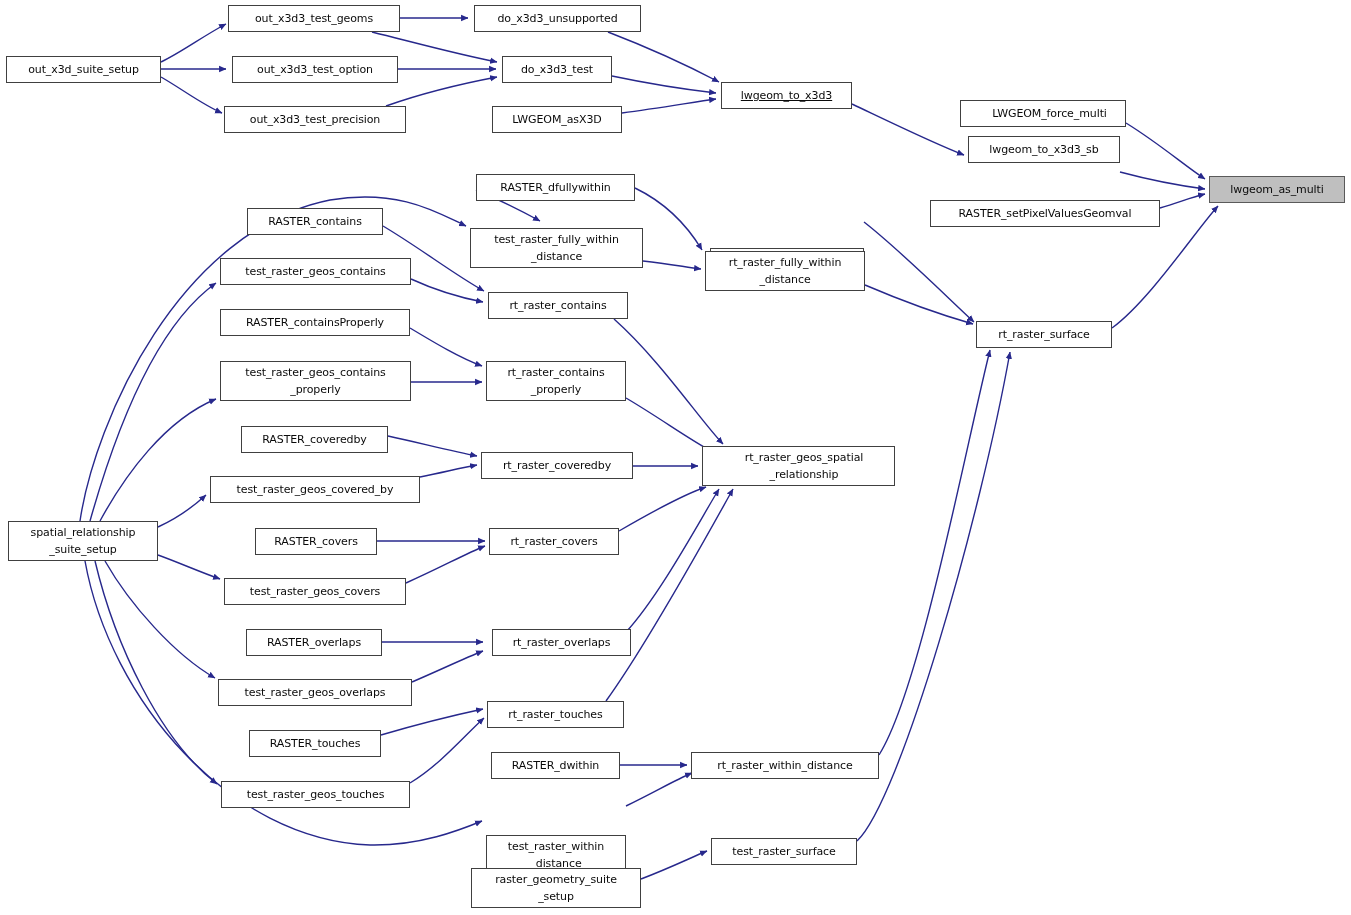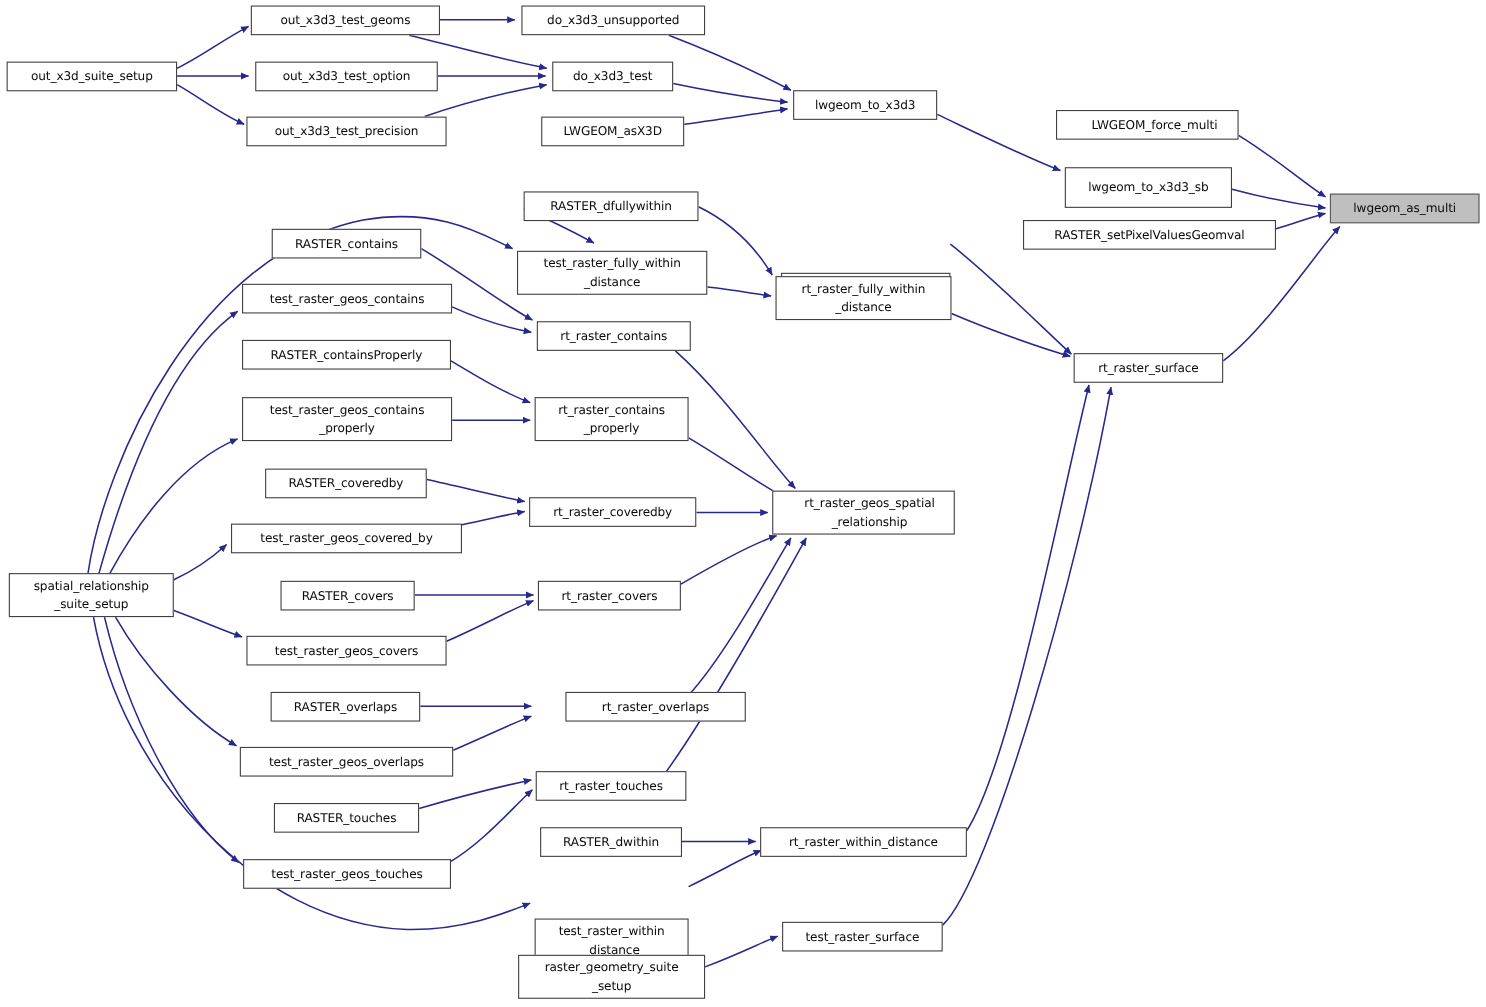--- a/index.html
+++ b/index.html
@@ -113,52 +113,52 @@
   </svg>
 
   <div id="nodes-group">
       <div class="node" style="left: 6px; top: 56px; width: 155px; height: 27px;">out_x3d_suite_setup</div>
       <div class="node" style="left: 228px; top: 5px; width: 172px; height: 27px;">out_x3d3_test_geoms</div>
       <div class="node" style="left: 232px; top: 56px; width: 166px; height: 27px;">out_x3d3_test_option</div>
       <div class="node" style="left: 224px; top: 106px; width: 182px; height: 27px;">out_x3d3_test_precision</div>
       <div class="node" style="left: 474px; top: 5px; width: 167px; height: 27px;">do_x3d3_unsupported</div>
       <div class="node" style="left: 502px; top: 56px; width: 110px; height: 27px;">do_x3d3_test</div>
       <div class="node" style="left: 492px; top: 106px; width: 130px; height: 27px;">LWGEOM_asX3D</div>
-      <div class="node" style="left: 721px; top: 82px; width: 131px; height: 27px;">lwgeom_to_x3d3</div>
+      <div class="node" style="left: 721px; top: 82px; width: 131px; height: 27px; text-decoration: underline;">lwgeom_to_x3d3</div>
       <div class="node" style="left: 960px; top: 100px; width: 166px; height: 27px; padding-left: 13px;">LWGEOM_force_multi</div>
-      <div class="node" style="left: 968px; top: 152px; width: 152px; height: 37px;">lwgeom_to_x3d3_sb</div>
+      <div class="node" style="left: 968px; top: 136px; width: 152px; height: 27px;">lwgeom_to_x3d3_sb</div>
       <div class="node highlight" style="left: 1209px; top: 176px; width: 136px; height: 27px;">lwgeom_as_multi</div>
       <div class="node" style="left: 930px; top: 200px; width: 230px; height: 27px; text-align: center;">RASTER_setPixelValuesGeomval</div>
       <div class="node" style="left: 476px; top: 174px; width: 159px; height: 27px;">RASTER_dfullywithin</div>
       <div class="node" style="left: 710px; top: 200px; width: 154px; height: 27px; margin-top: 48px;">RASTER_getPolygon</div>
       <div class="node" style="left: 247px; top: 208px; width: 136px; height: 27px;">RASTER_contains</div>
       <div class="node" style="left: 470px; top: 228px; width: 173px; height: 40px;">test_raster_fully_within
 _distance</div>
       <div class="node" style="left: 705px; top: 251px; width: 160px; height: 40px;">rt_raster_fully_within
 _distance</div>
       <div class="node" style="left: 220px; top: 258px; width: 191px; height: 27px;">test_raster_geos_contains</div>
       <div class="node" style="left: 488px; top: 292px; width: 140px; height: 27px;">rt_raster_contains</div>
       <div class="node" style="left: 220px; top: 309px; width: 190px; height: 27px;">RASTER_containsProperly</div>
       <div class="node" style="left: 976px; top: 321px; width: 136px; height: 27px;">rt_raster_surface</div>
       <div class="node" style="left: 220px; top: 361px; width: 191px; height: 40px;">test_raster_geos_contains
 _properly</div>
       <div class="node" style="left: 486px; top: 361px; width: 140px; height: 40px;">rt_raster_contains
 _properly</div>
       <div class="node" style="left: 241px; top: 426px; width: 147px; height: 27px;">RASTER_coveredby</div>
-      <div class="node" style="left: 702px; top: 446px; width: 166px; height: 40px; padding-left: 11px;">rt_raster_geos_spatial
+      <div class="node" style="left: 702px; top: 446px; width: 193px; height: 40px; padding-left: 11px;">rt_raster_geos_spatial
 _relationship</div>
       <div class="node" style="left: 481px; top: 452px; width: 152px; height: 27px;">rt_raster_coveredby</div>
       <div class="node" style="left: 210px; top: 476px; width: 210px; height: 27px;">test_raster_geos_covered_by</div>
       <div class="node" style="left: 8px; top: 521px; width: 150px; height: 40px;">spatial_relationship
 _suite_setup</div>
       <div class="node" style="left: 255px; top: 528px; width: 122px; height: 27px;">RASTER_covers</div>
       <div class="node" style="left: 489px; top: 528px; width: 130px; height: 27px;">rt_raster_covers</div>
       <div class="node" style="left: 224px; top: 578px; width: 182px; height: 27px;">test_raster_geos_covers</div>
       <div class="node" style="left: 246px; top: 629px; width: 136px; height: 27px;">RASTER_overlaps</div>
-      <div class="node" style="left: 514px; top: 629px; width: 164px; height: 27px; text-align: center;">rt_raster_overlaps</div>
+      <div class="node" style="left: 492px; top: 629px; width: 139px; height: 27px; text-align: center;">rt_raster_overlaps</div>
       <div class="node" style="left: 218px; top: 679px; width: 194px; height: 27px;">test_raster_geos_overlaps</div>
       <div class="node" style="left: 487px; top: 701px; width: 137px; height: 27px;">rt_raster_touches</div>
       <div class="node" style="left: 249px; top: 730px; width: 132px; height: 27px;">RASTER_touches</div>
       <div class="node" style="left: 491px; top: 752px; width: 129px; height: 27px;">RASTER_dwithin</div>
       <div class="node" style="left: 691px; top: 752px; width: 188px; height: 27px;">rt_raster_within_distance</div>
       <div class="node" style="left: 221px; top: 781px; width: 189px; height: 27px;">test_raster_geos_touches</div>
       <div class="node" style="left: 486px; top: 835px; width: 140px; height: 40px;">test_raster_within
 _distance</div>
       <div class="node" style="left: 711px; top: 838px; width: 146px; height: 27px;">test_raster_surface</div>
       <div class="node" style="left: 471px; top: 868px; width: 170px; height: 40px;">raster_geometry_suite

